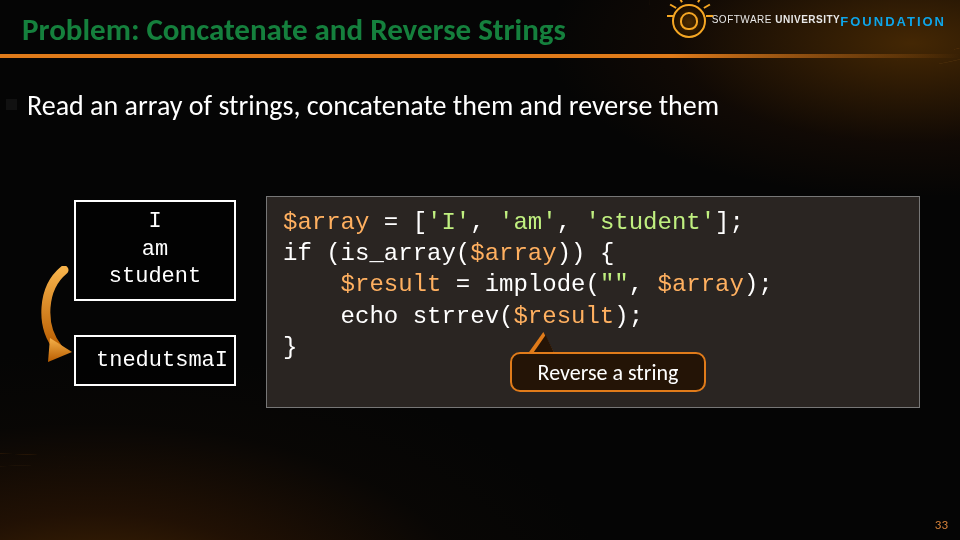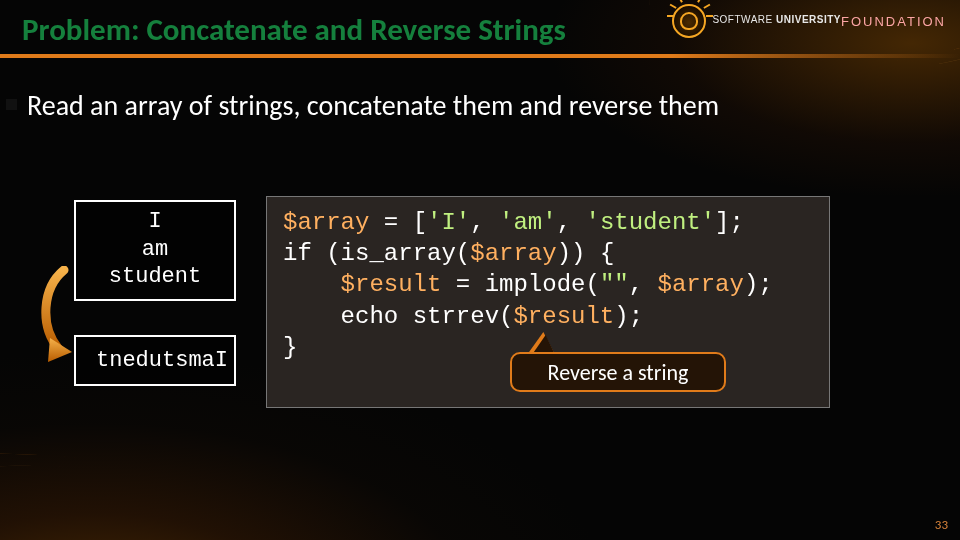--- a/index.html
+++ b/index.html
@@ -37,49 +37,49 @@
     width:34px; height:34px; border:2px solid #f5a623; border-radius:50%;
     display:flex; align-items:center; justify-content:center; position:relative;
     background: radial-gradient(circle at 50% 55%, #4a2a00 0%, #1a0d00 70%);
   }
   .bulb::before { content:""; width:14px; height:14px; border:2px solid #f5a623; border-radius:50% 50% 45% 45%; display:block;}
   .bulb-rays { position:absolute; inset:-6px; }
   .bulb-rays span { position:absolute; width:2px; height:7px; background:#f5a623; left:50%; top:-7px; transform-origin:1px 23px;}
   .logo-text { display:flex; flex-direction:row; line-height:1; font-family:"Segoe UI", Arial, sans-serif;}
   .logo-line1 { font-size:10px; letter-spacing:0.5px; color:#e8e8e8;}
   .logo-line1 b { font-weight:700;}
-  .logo-line2 { font-size:13px; font-weight:400; color:#fca5a5; letter-spacing:2px;}
+  .logo-line2 { font-size:13px; font-weight:700; color:#0ea5e9; letter-spacing:2px;}
 
   .bullet-row { position:absolute; left:6px; top:88px; display:flex; align-items:flex-start; gap:10px;}
   .bullet-mark { width:11px; height:11px; background:#111; margin-top:11px; flex:none;}
   .bullet-text { font-size:28px; color:#fff; line-height:1.25;}
 
   .io-col { position:absolute; left:74px; top:200px; width:162px;}
   .io-box {
     border:2px solid #fff; background:rgba(0,0,0,0.55);
     font-family: Consolas, "Courier New", monospace;
     font-size:22px; color:#fff; text-align:center;
     padding:6px 4px 8px; line-height:1.25;
   }
   .io-input { margin-bottom:34px;}
   .io-output { padding:10px 20px;}
   .arrow-svg { position:absolute; left:36px; top:266px; width:54px; height:100px; pointer-events:none;}
 
   .code-box {
-    position:absolute; left:266px; top:196px; width:564px; height:212px;
+    position:absolute; left:266px; top:196px; width:654px; height:212px;
     border:1px solid #777; background:#2a2522;
     font-family: Consolas, "Courier New", monospace;
     font-size:24px; color:#fff; padding:10px 14px 10px 16px;
     line-height:1.30; white-space:pre;
   }
   .kw  { color:#ffffff; }
   .var { color:#ffb060; }
   .str { color:#c0f080; }
   .callout {
-    position:absolute; left:510px; top:352px; width:216px; height:40px;
+    position:absolute; left:510px; top:352px; width:196px; height:40px;
     background:#241406; border:2px solid #e07b1a; border-radius:10px;
     display:flex; align-items:center; justify-content:center;
     font-size:22px; color:#fff;
   }
   .callout-tail {
     position:absolute; left:534px; top:332px; width:0; height:0;
     border-left:3px solid transparent; border-right:24px solid transparent;
     border-bottom:22px solid #e07b1a;
     transform: skewX(-30deg);
   }

